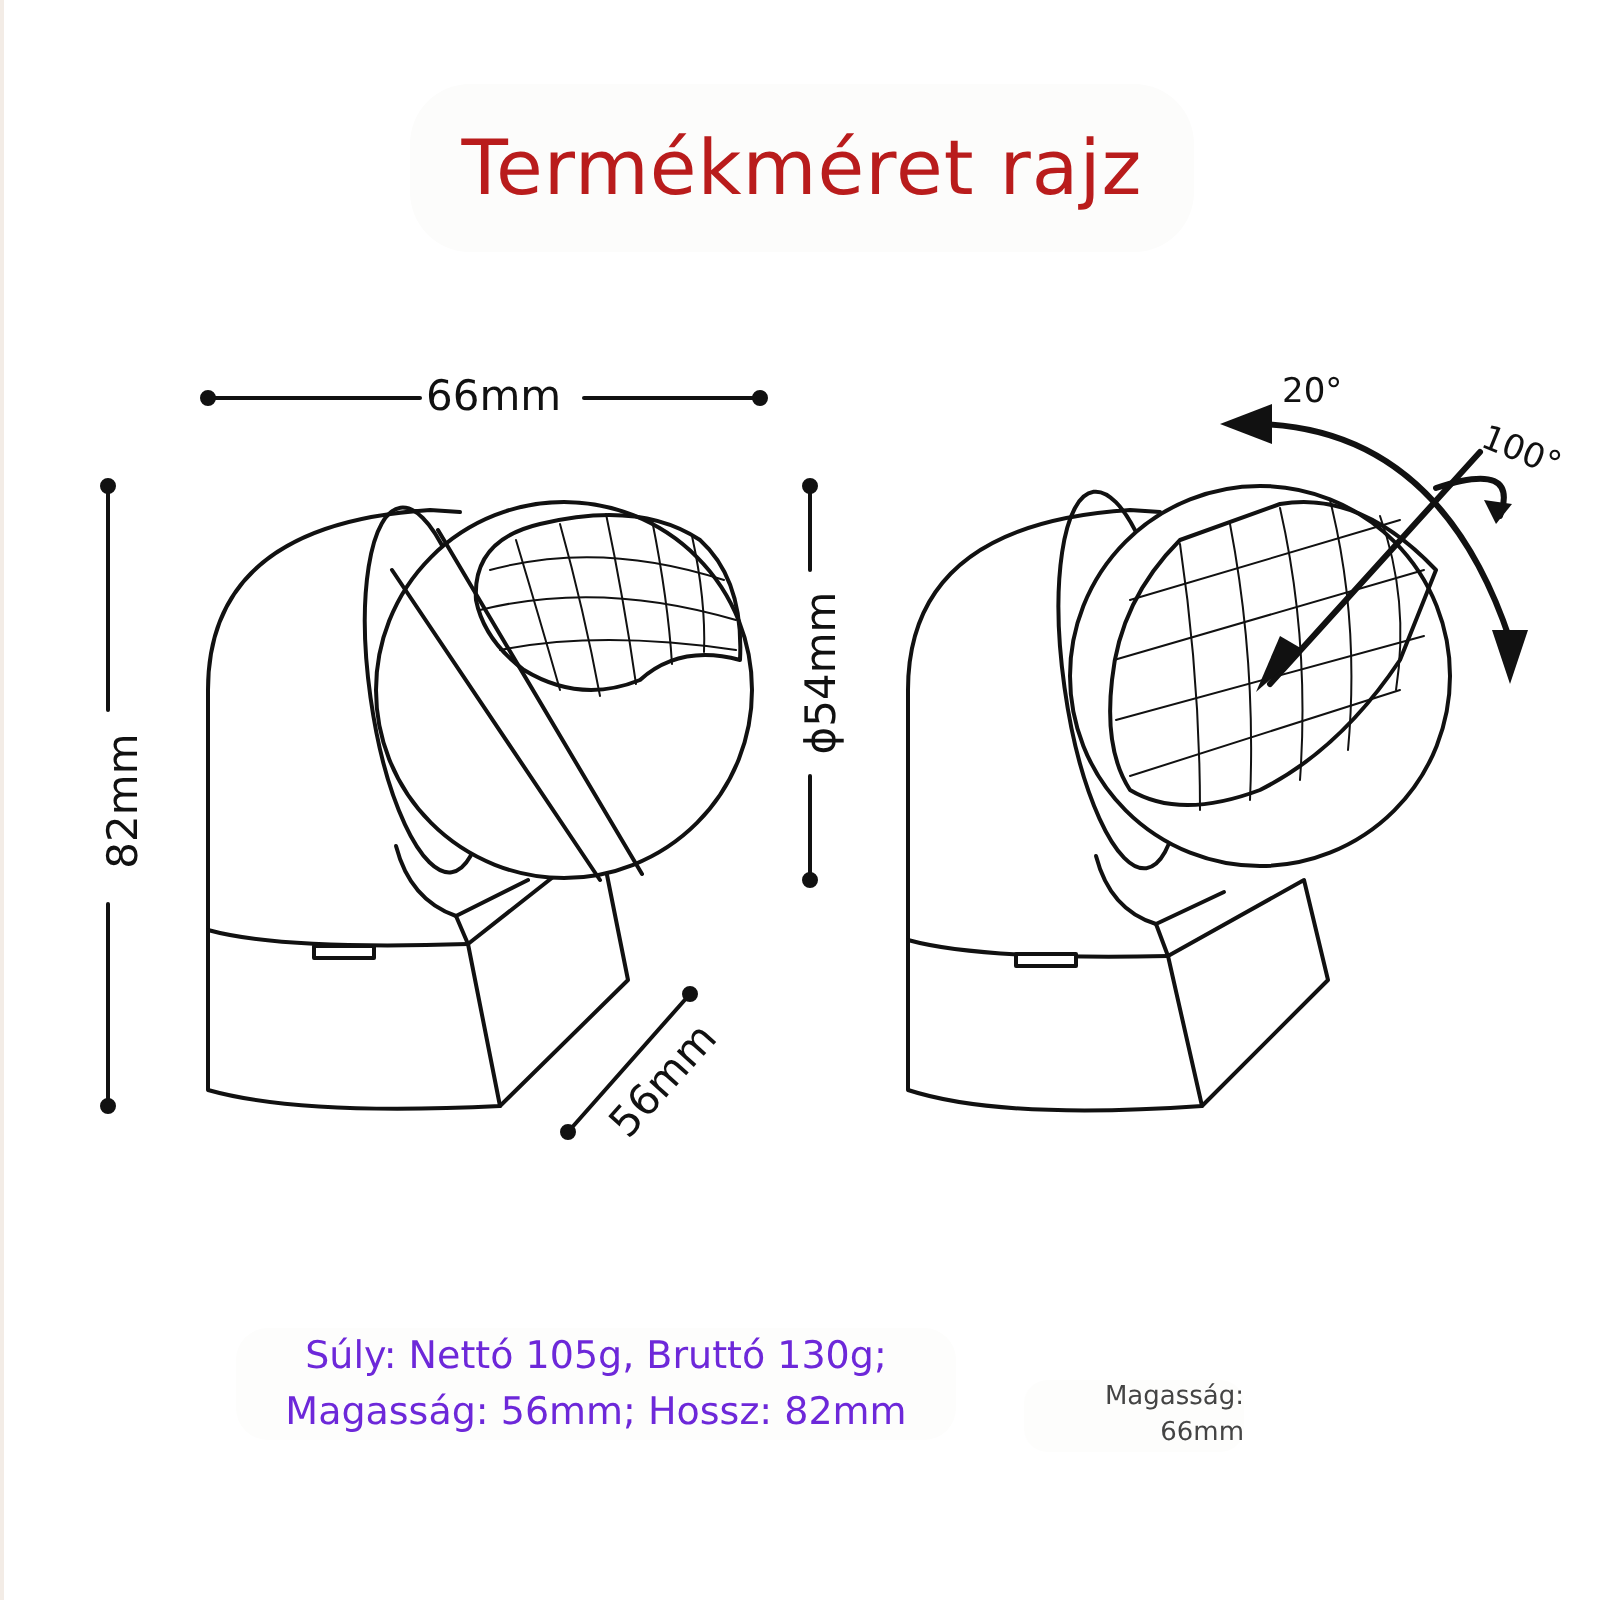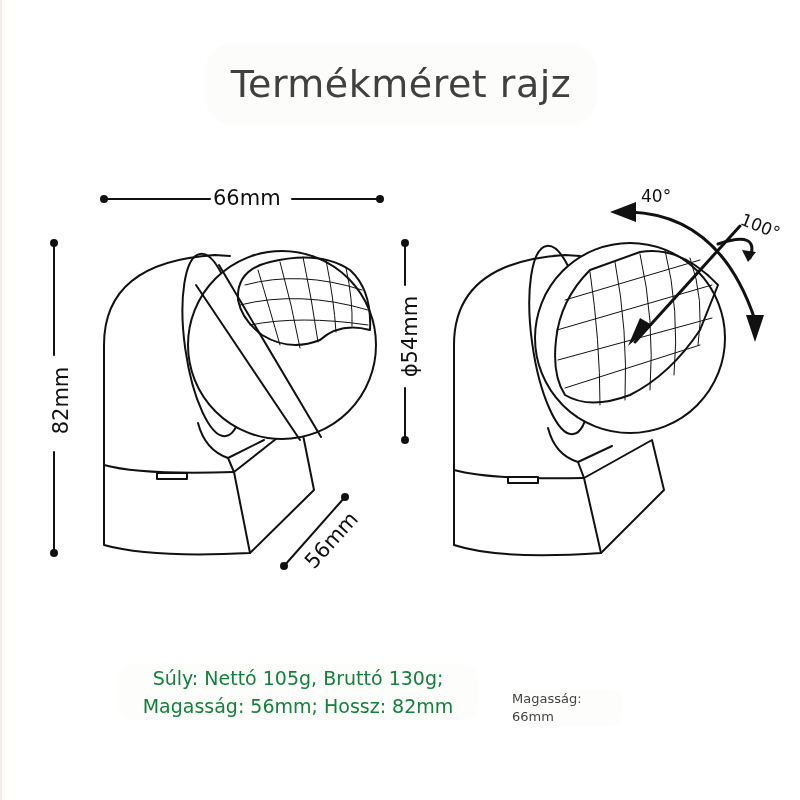--- a/index.html
+++ b/index.html
@@ -9,38 +9,38 @@
     font-family: "DejaVu Sans", sans-serif;
     color: #111;
   }
   .left-edge { position: absolute; left: 0; top: 0; width: 2px; height: 800px; background: #f3ece6; }
   .title-pill {
     position: absolute; left: 205px; top: 42px; width: 392px; height: 84px;
     border-radius: 30px; background: #fcfcfb;
     display: flex; align-items: center; justify-content: center;
   }
   .title {
-    font-family: "DejaVu Sans", sans-serif; font-size: 38px; color: #404040;
+    font-family: "DejaVu Sans", sans-serif; font-size: 38px; color: #b91c1c;
     letter-spacing: 0.5px;
   }
   svg.drawing { position: absolute; left: 0; top: 0; }
   .dim-label {
     position: absolute; font-family: "DejaVu Sans", sans-serif; font-size: 21px;
     color: #111; background: #fff; white-space: nowrap; line-height: 1;
   }
   .angle-label { position: absolute; font-family: "DejaVu Sans", sans-serif; font-size: 17px; color:#111; white-space: nowrap; }
   .specs {
     position: absolute; left: 118px; top: 664px; width: 360px;
-    font-family: "DejaVu Sans", sans-serif; font-size: 19px; color: #15803d;
+    font-family: "DejaVu Sans", sans-serif; font-size: 19px; color: #6d28d9;
     text-align: center; line-height: 28px; background: #fdfdfc; border-radius: 16px;
   }
   .height-box {
     position: absolute; left: 512px; top: 690px; width: 110px;
     font-family: "DejaVu Sans", sans-serif; font-size: 13px; color: #444;
-    text-align: left; line-height: 18px; background: #fdfdfc; border-radius: 12px;
+    text-align: right; line-height: 18px; background: #fdfdfc; border-radius: 12px;
   }
 </style>
 </head>
 <body>
 
 <div class="left-edge"></div>
 
 <div class="title-pill">
   <span class="title">Termékméret rajz</span>
 </div>
@@ -134,21 +134,21 @@
       <polygon points="748,262 742,250 756,252" fill="#111" stroke="none"></polygon>
     </g>
   </g>
 </svg>
 
 <span class="dim-label" style="left:213px; top:188px;">66mm</span>
 <span class="dim-label" style="left:28px; top:390px; transform: rotate(-90deg); transform-origin: center;">82mm</span>
 <span class="dim-label" style="left:370px; top:326px; transform: rotate(-90deg); transform-origin: center;">ϕ54mm</span>
 <span class="dim-label" style="left:298px; top:530px; transform: rotate(-48deg); transform-origin: center; background: transparent;">56mm</span>
 
-<span class="angle-label" style="left:641px; top:186px;">40°</span>
+<span class="angle-label" style="left:641px; top:186px;">20°</span>
 <span class="angle-label" style="left:740px; top:216px; transform: rotate(22deg);">100°</span>
 
 <div class="specs">
   <div>Súly: Nettó 105g, Bruttó 130g;</div>
   <div>Magasság: 56mm; Hossz: 82mm</div>
 </div>
 
 <div class="height-box">
   <div>Magasság:</div>
   <div>66mm</div>

